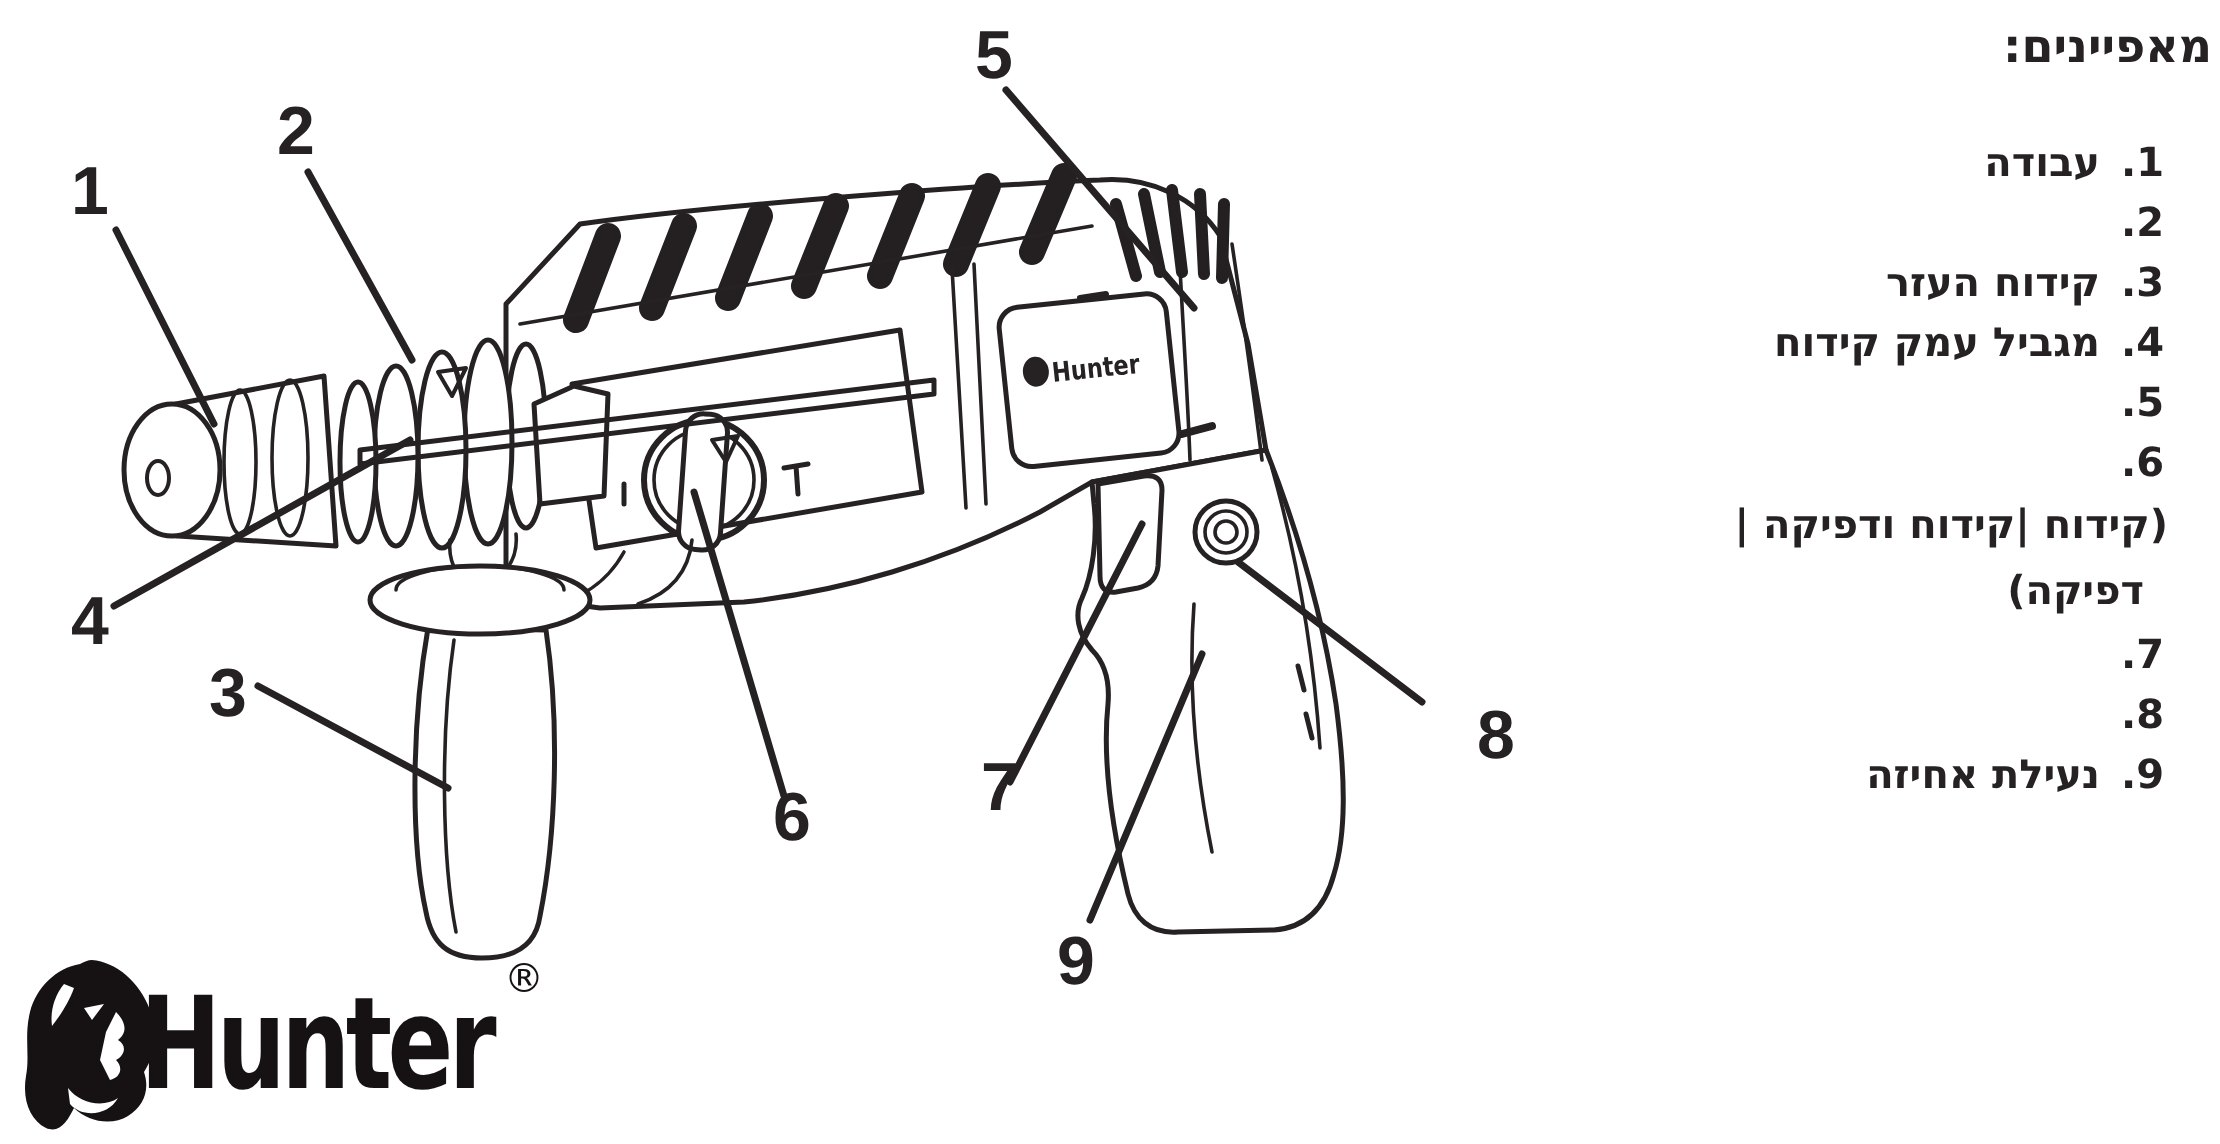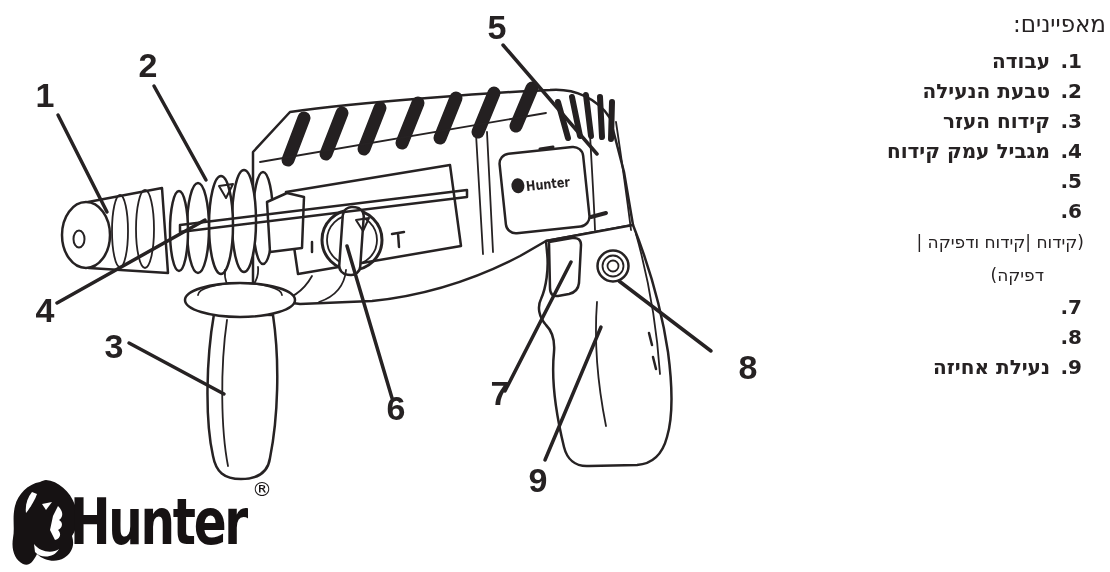--- a/index.html
+++ b/index.html
@@ -1,29 +1,29 @@
 <!DOCTYPE html>
 <html><head>
 <meta charset="utf-8">
 <style>
   html,body{margin:0;padding:0;background:#fff;}
   .page{position:relative;width:1110px;height:572px;background:#ffffff;overflow:hidden;
         font-family:"DejaVu Sans",sans-serif;color:#262223;}
   .diagram{position:absolute;left:0;top:0;}
   .brandlogo{position:absolute;left:6px;top:470px;}
   .parts{position:absolute;top:8px;right:0;width:345px;direction:rtl;}
-  .parts .title{font-size:23px;font-weight:normal;text-align:right;padding-left:0;
-                padding-right:4px;line-height:32px;margin-bottom:6px;}
+  .parts .title{font-size:23px;font-weight:bold;text-align:right;padding-left:0;
+                padding-right:4px;line-height:32px;margin-bottom:26px;}
   .row{display:flex;align-items:baseline;font-size:20px;font-weight:bold;line-height:30px;
        padding-right:28px;}
   .num{width:32px;flex:none;}
   .lbl{white-space:nowrap;}
-  .cont{font-size:17px;font-weight:normal;line-height:33px;text-align:right;white-space:nowrap;}
+  .cont{font-size:20px;font-weight:bold;line-height:33px;text-align:right;white-space:nowrap;}
   .cont0{padding-right:26px;}
-  .cont1{padding-right:66px;}
+  .cont1{padding-right:38px;}
   svg text.callout{font-family:"Liberation Sans","DejaVu Sans",sans-serif;font-weight:bold;
                    font-size:34px;fill:#262223;}
   svg .ink{stroke:#262223;fill:none;stroke-width:2.5;stroke-linecap:round;stroke-linejoin:round;}
   svg .inkfill{stroke:#262223;fill:#ffffff;stroke-width:2.5;stroke-linejoin:round;}
   svg .thin{stroke:#262223;fill:none;stroke-width:1.8;stroke-linecap:round;}
   svg .vent{stroke:#242021;stroke-width:13;stroke-linecap:round;}
   svg .rvent{stroke:#242021;stroke-width:6;stroke-linecap:round;}
   svg .leader{stroke:#262223;stroke-width:3.5;stroke-linecap:round;}
 </style>
 </head>
@@ -162,21 +162,20 @@
 
   <div class="parts">
     <div class="title">מאפיינים:</div>
     <div>
         <div class="row">
           <span class="num">1.</span>
           <span class="lbl">עבודה</span>
         </div>
         <div class="row">
           <span class="num">2.</span>
-          <span class="lbl">טבעת הנעילה</span>
         </div>
         <div class="row">
           <span class="num">3.</span>
           <span class="lbl">קידוח העזר</span>
         </div>
         <div class="row">
           <span class="num">4.</span>
           <span class="lbl">מגביל עמק קידוח</span>
         </div>
         <div class="row">

